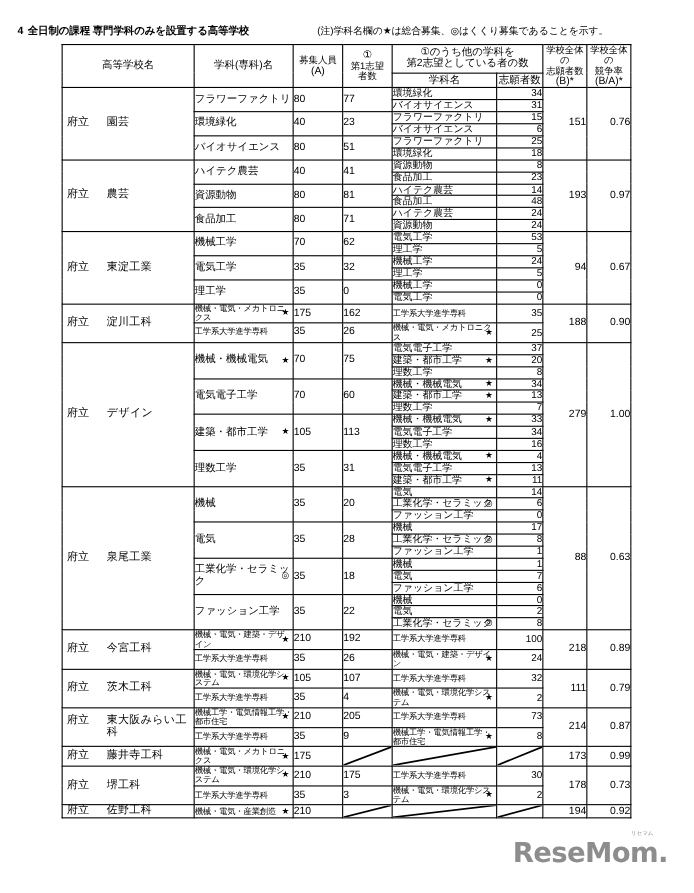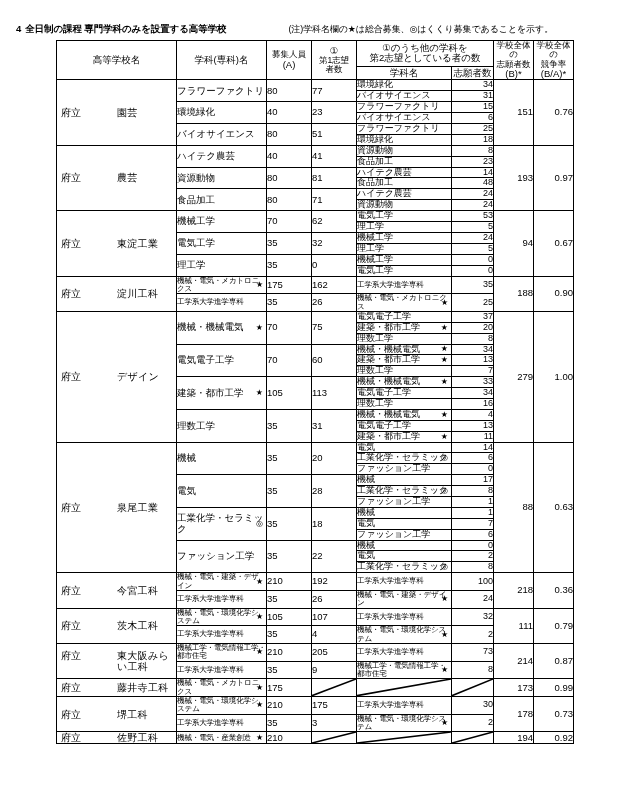--- a/index.html
+++ b/index.html
@@ -66,25 +66,26 @@
   col.c-first  { width: 45px; }
   col.c-dept2  { width: 95px; }
   col.c-cnt    { width: 42px; }
   col.c-b      { width: 40px; }
   col.c-ratio  { width: 40px; }
 
   td.school {
     padding-left: 4px;
     font-size: 10px;
     position: relative;
+    font-family: Liberation Mono, monospace;
   }
   td.school .pref { position: absolute; left: 4px; }
   td.school .nm {
     display: inline-block;
-    margin-left: 60px;
+    margin-left: 40px;
     letter-spacing: 0.3px;
   }
   td.dept {
     padding: 2px 14px 2px 4px;
     position: relative;
     font-size: 9.5px;
   }
   td.dept.small { font-size: 7.6px; letter-spacing: -0.2px; }
   td.dept .mark {
     position: absolute;
@@ -454,21 +455,21 @@
           <td class="cnt">8</td>
         </tr>
         <tr>
           <td class="school" rowspan="2"><span class="pref">府立</span><span class="nm">今宮工科</span></td>
           <td class="dept small" rowspan="1"><span>機械・電気・建築・デザイン</span><span class="mark">★</span></td>
           <td class="num" rowspan="1">210</td>
           <td rowspan="1" class="num">192</td>
           <td class="dept2 small"><span>工学系大学進学専科</span></td>
           <td class="cnt">100</td>
           <td class="tot" rowspan="2">218</td>
-          <td class="rat" rowspan="2">0.36</td>
+          <td class="rat" rowspan="2">0.89</td>
         </tr>
         <tr>
           <td class="dept small" rowspan="1"><span>工学系大学進学専科</span></td>
           <td class="num" rowspan="1">35</td>
           <td rowspan="1" class="num">26</td>
           <td class="dept2 small"><span>機械・電気・建築・デザイン</span><span class="mark">★</span></td>
           <td class="cnt">24</td>
         </tr>
         <tr>
           <td class="school" rowspan="2"><span class="pref">府立</span><span class="nm">茨木工科</span></td>
@@ -561,14 +562,17 @@
             <svg viewBox="0 0 100 100" preserveAspectRatio="none">
               <line x1="0" y1="100" x2="100" y2="0" stroke="#000" stroke-width="1.6" vector-effect="non-scaling-stroke"></line>
             </svg>
           </td>
           <td class="tot" rowspan="1">194</td>
           <td class="rat" rowspan="1">0.92</td>
         </tr>
       </tbody>
   </table>
 
+  <div class="logo">
+    <span class="rb"><span>ReseMom</span><span class="ruby">リセマム</span></span><span class="dot">.</span>
+  </div>
 
 </div>
 
 </body></html>

